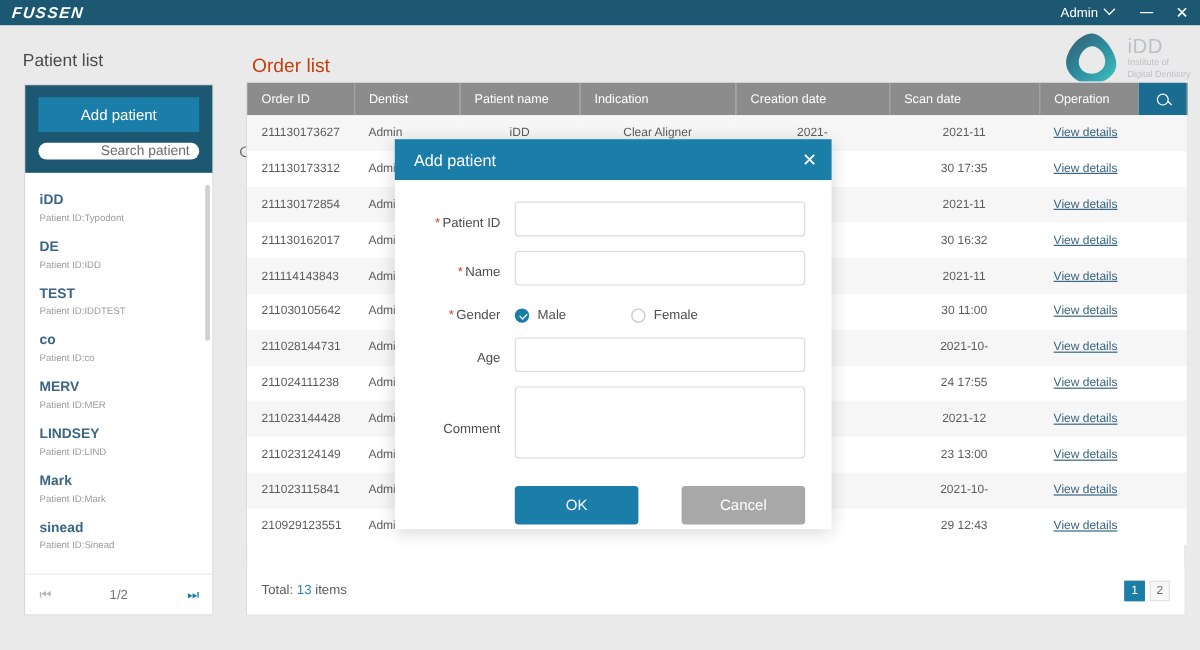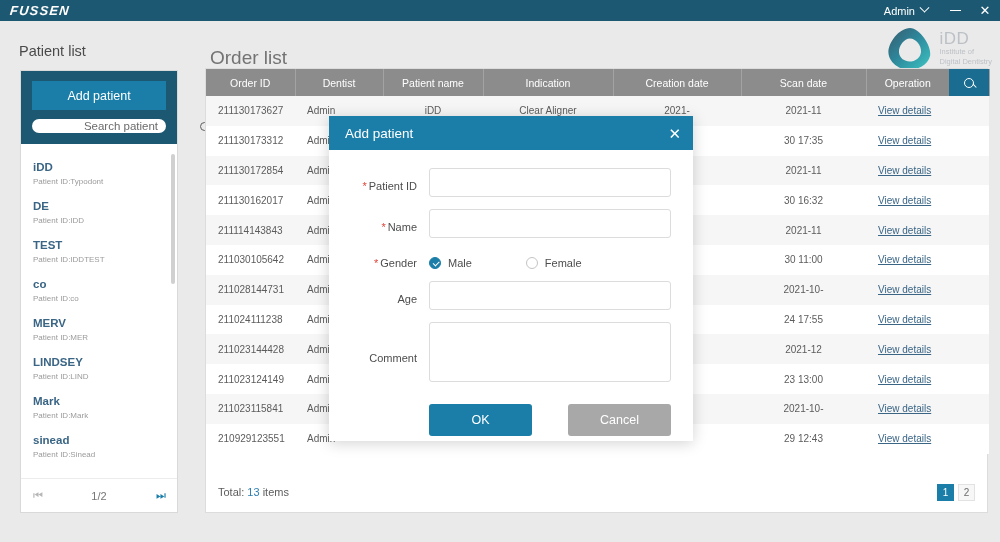--- a/index.html
+++ b/index.html
@@ -129,21 +129,21 @@
     display: flex; align-items: center; justify-content: space-between;
     padding: 0 12px;
     font-size: 11px; color: #767676;
   }
   .pg-arrow { color: #1a7ea8; font-size: 11px; cursor: pointer; letter-spacing:-1px;}
   .pg-arrow.disabled { color: #b6b6b6; cursor: default; }
 
   
   .main-title {
     position: absolute; left: 210px; top: 47px;
-    font-size: 19px; color: #737373;
+    font-size: 16px; color: #c2410c;
   }
   .logo-wrap {
     position: absolute; right: 8px; top: 26px;
     display: flex; align-items: flex-start; gap: 5px;
     opacity: 0.93;
   }
   .logo-mark { width: 48px; height: 46px; }
   .logo-text { padding-top: 4px; }
   .logo-idd {
     font-size: 17px; color: #b9bec3; letter-spacing: 0.5px; line-height: 17px;
@@ -157,21 +157,21 @@
     width: 783px; height: 445px;
     background: #ffffff;
     border: 1px solid #dcdcdc;
   }
   table.orders { width: 100%; border-collapse: collapse; table-layout: fixed; }
   table.orders thead th {
     background: #8c8c8c;
     color: #ffffff;
     font-size: 10.5px;
     font-weight: normal;
-    text-align: center;
+    text-align: left;
     height: 27px;
     padding: 0 12px;
     border-right: 1px solid #a3a3a3;
     margin-top: 31px;
   }
   table.orders thead th.c-op { border-right: none; }
   th.searchcol {
     width: 40px; background: #1a6d91 !important;
     padding: 0 !important; border-right: none;
   }

